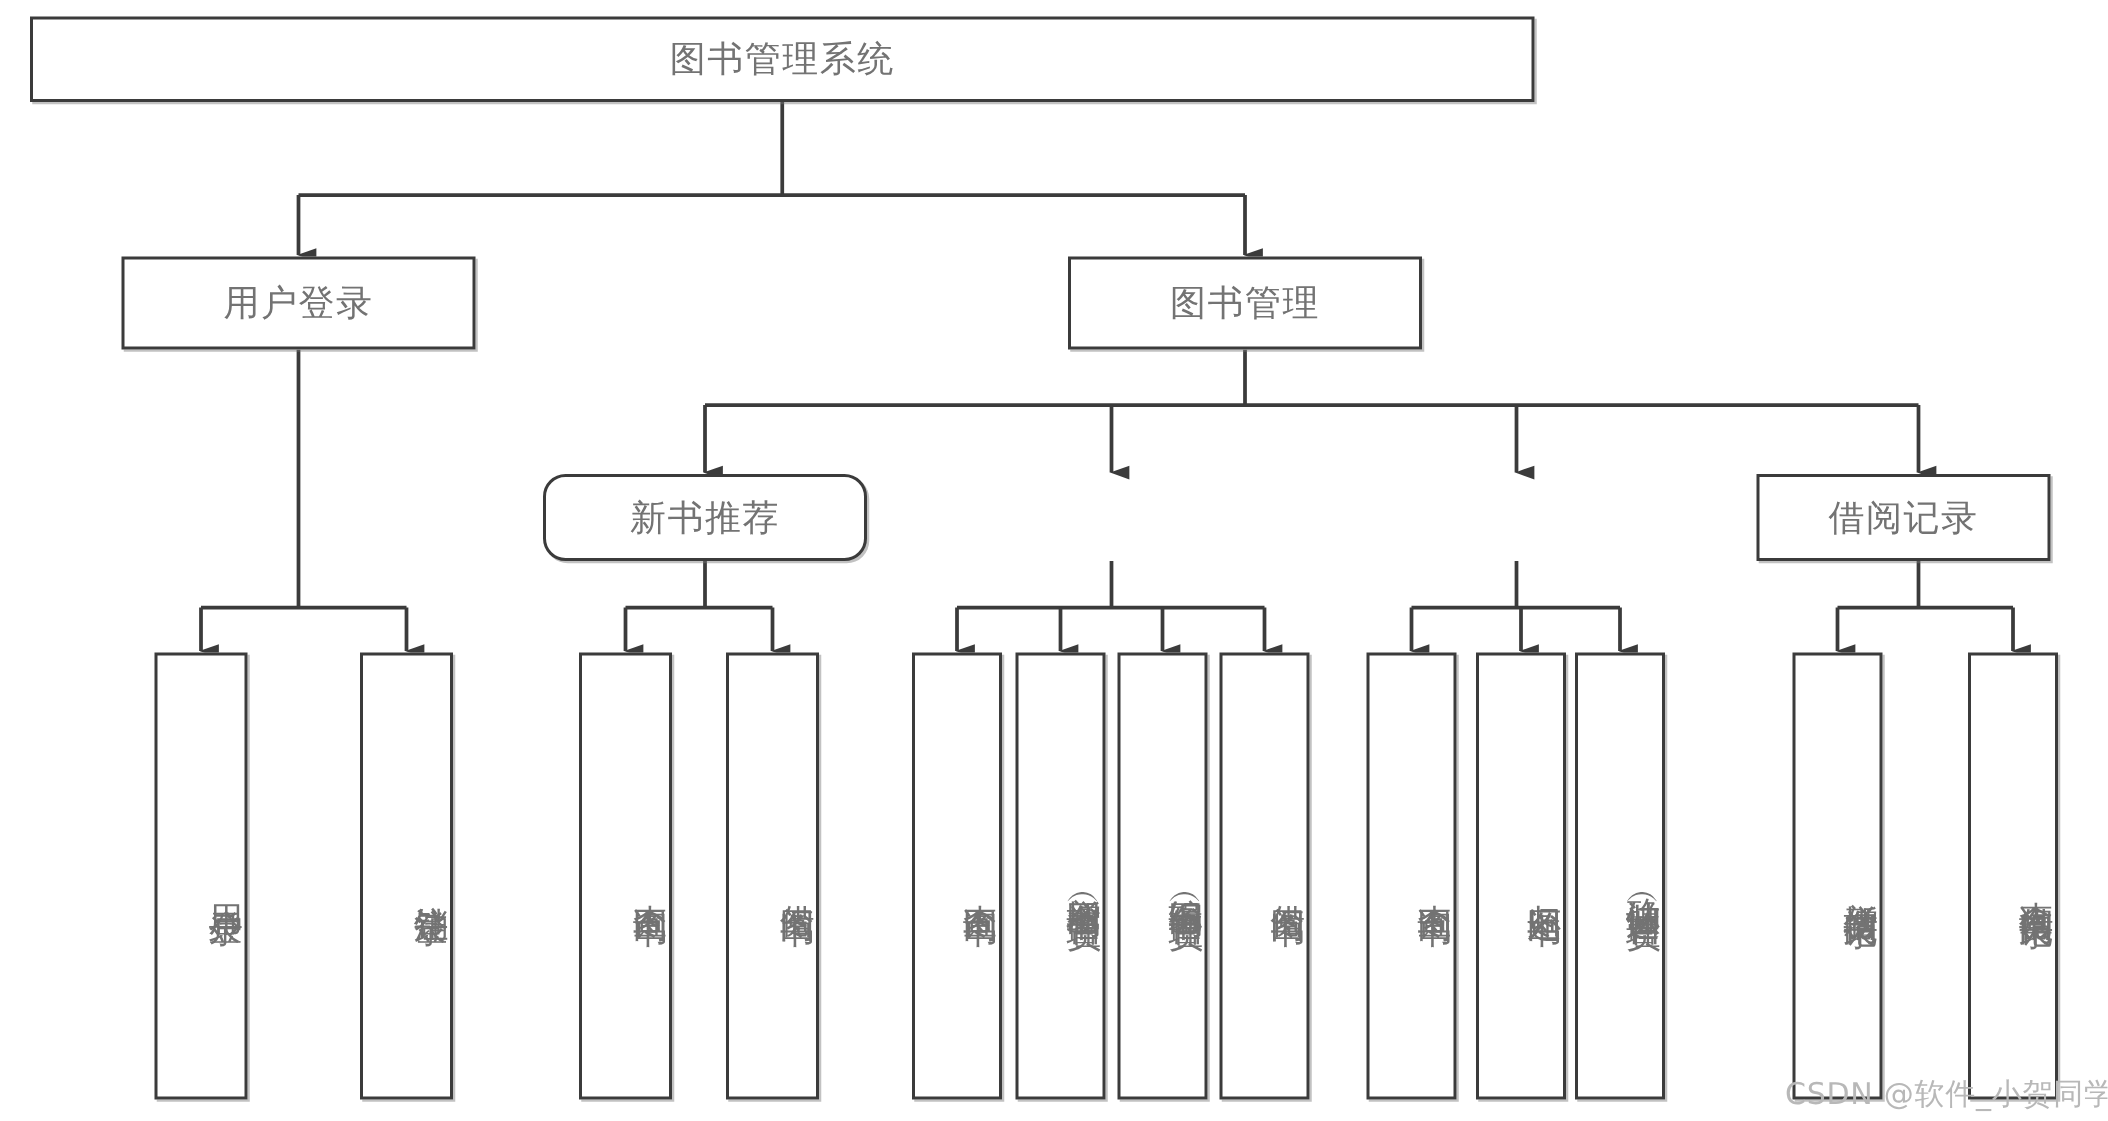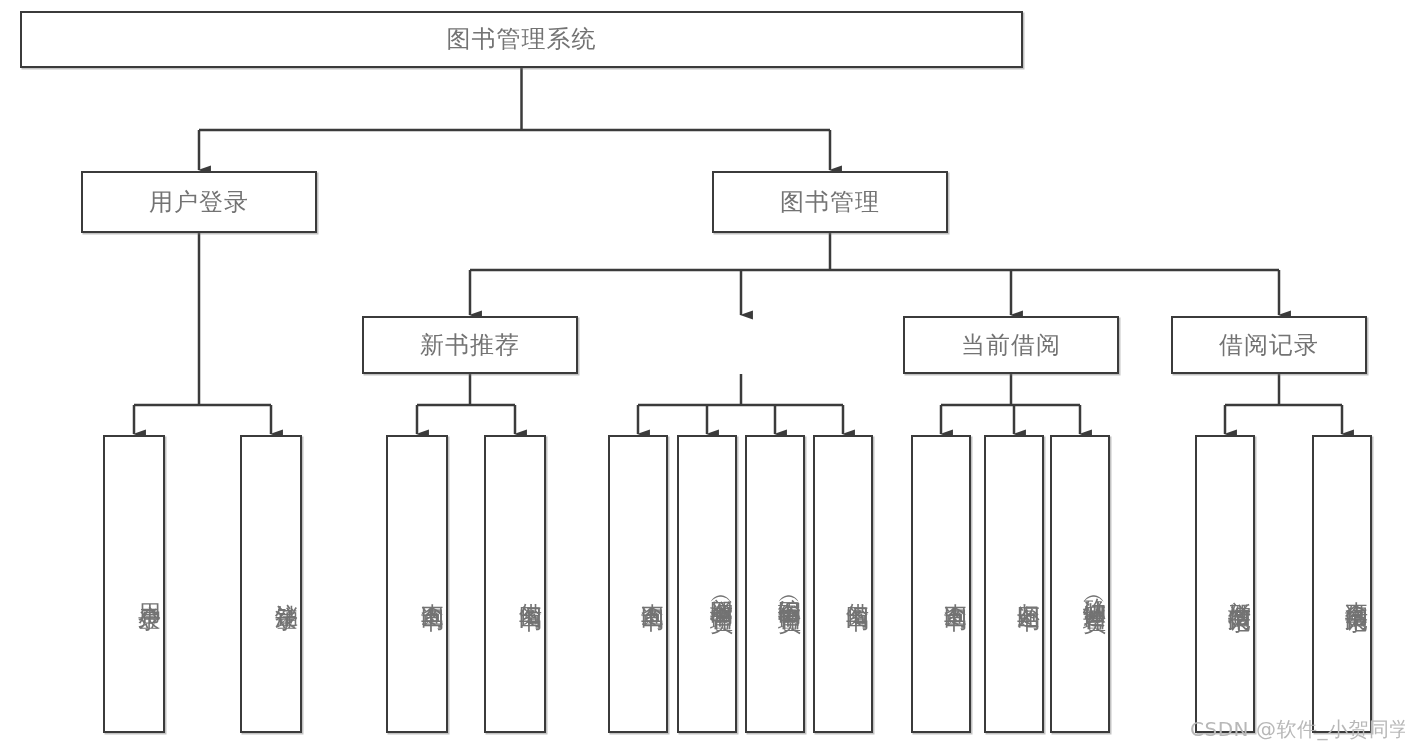--- a/index.html
+++ b/index.html
@@ -117,25 +117,22 @@
     <span class="label">图书管理系统</span>
   </div>
 
   <div class="node horiz" style="left: 81px; top: 171px; width: 236px; height: 62px;">
     <span class="label">用户登录</span>
   </div>
   <div class="node horiz" style="left: 712px; top: 171px; width: 236px; height: 62px;">
     <span class="label">图书管理</span>
   </div>
 
-  <div class="node horiz" style="left: 362px; top: 316px; width: 216px; height: 58px;">
+  <div class="node horiz" style="left: 362px; top: 316px; width: 216px; height: 58px; border-radius: 15px;">
     <span class="label">新书推荐</span>
-  </div>
-  <div class="node horiz" style="left: 903px; top: 316px; width: 216px; height: 58px;">
-    <span class="label">当前借阅</span>
   </div>
   <div class="node horiz" style="left: 1171px; top: 316px; width: 196px; height: 58px;">
     <span class="label">借阅记录</span>
   </div>
 
   <div class="node vert" style="left: 103px; top: 435px; width: 62px; height: 298px;">
     <span class="label">用户登录</span>
   </div>
   <div class="node vert" style="left: 240px; top: 435px; width: 62px; height: 298px;">
     <span class="label">注销登录</span>

